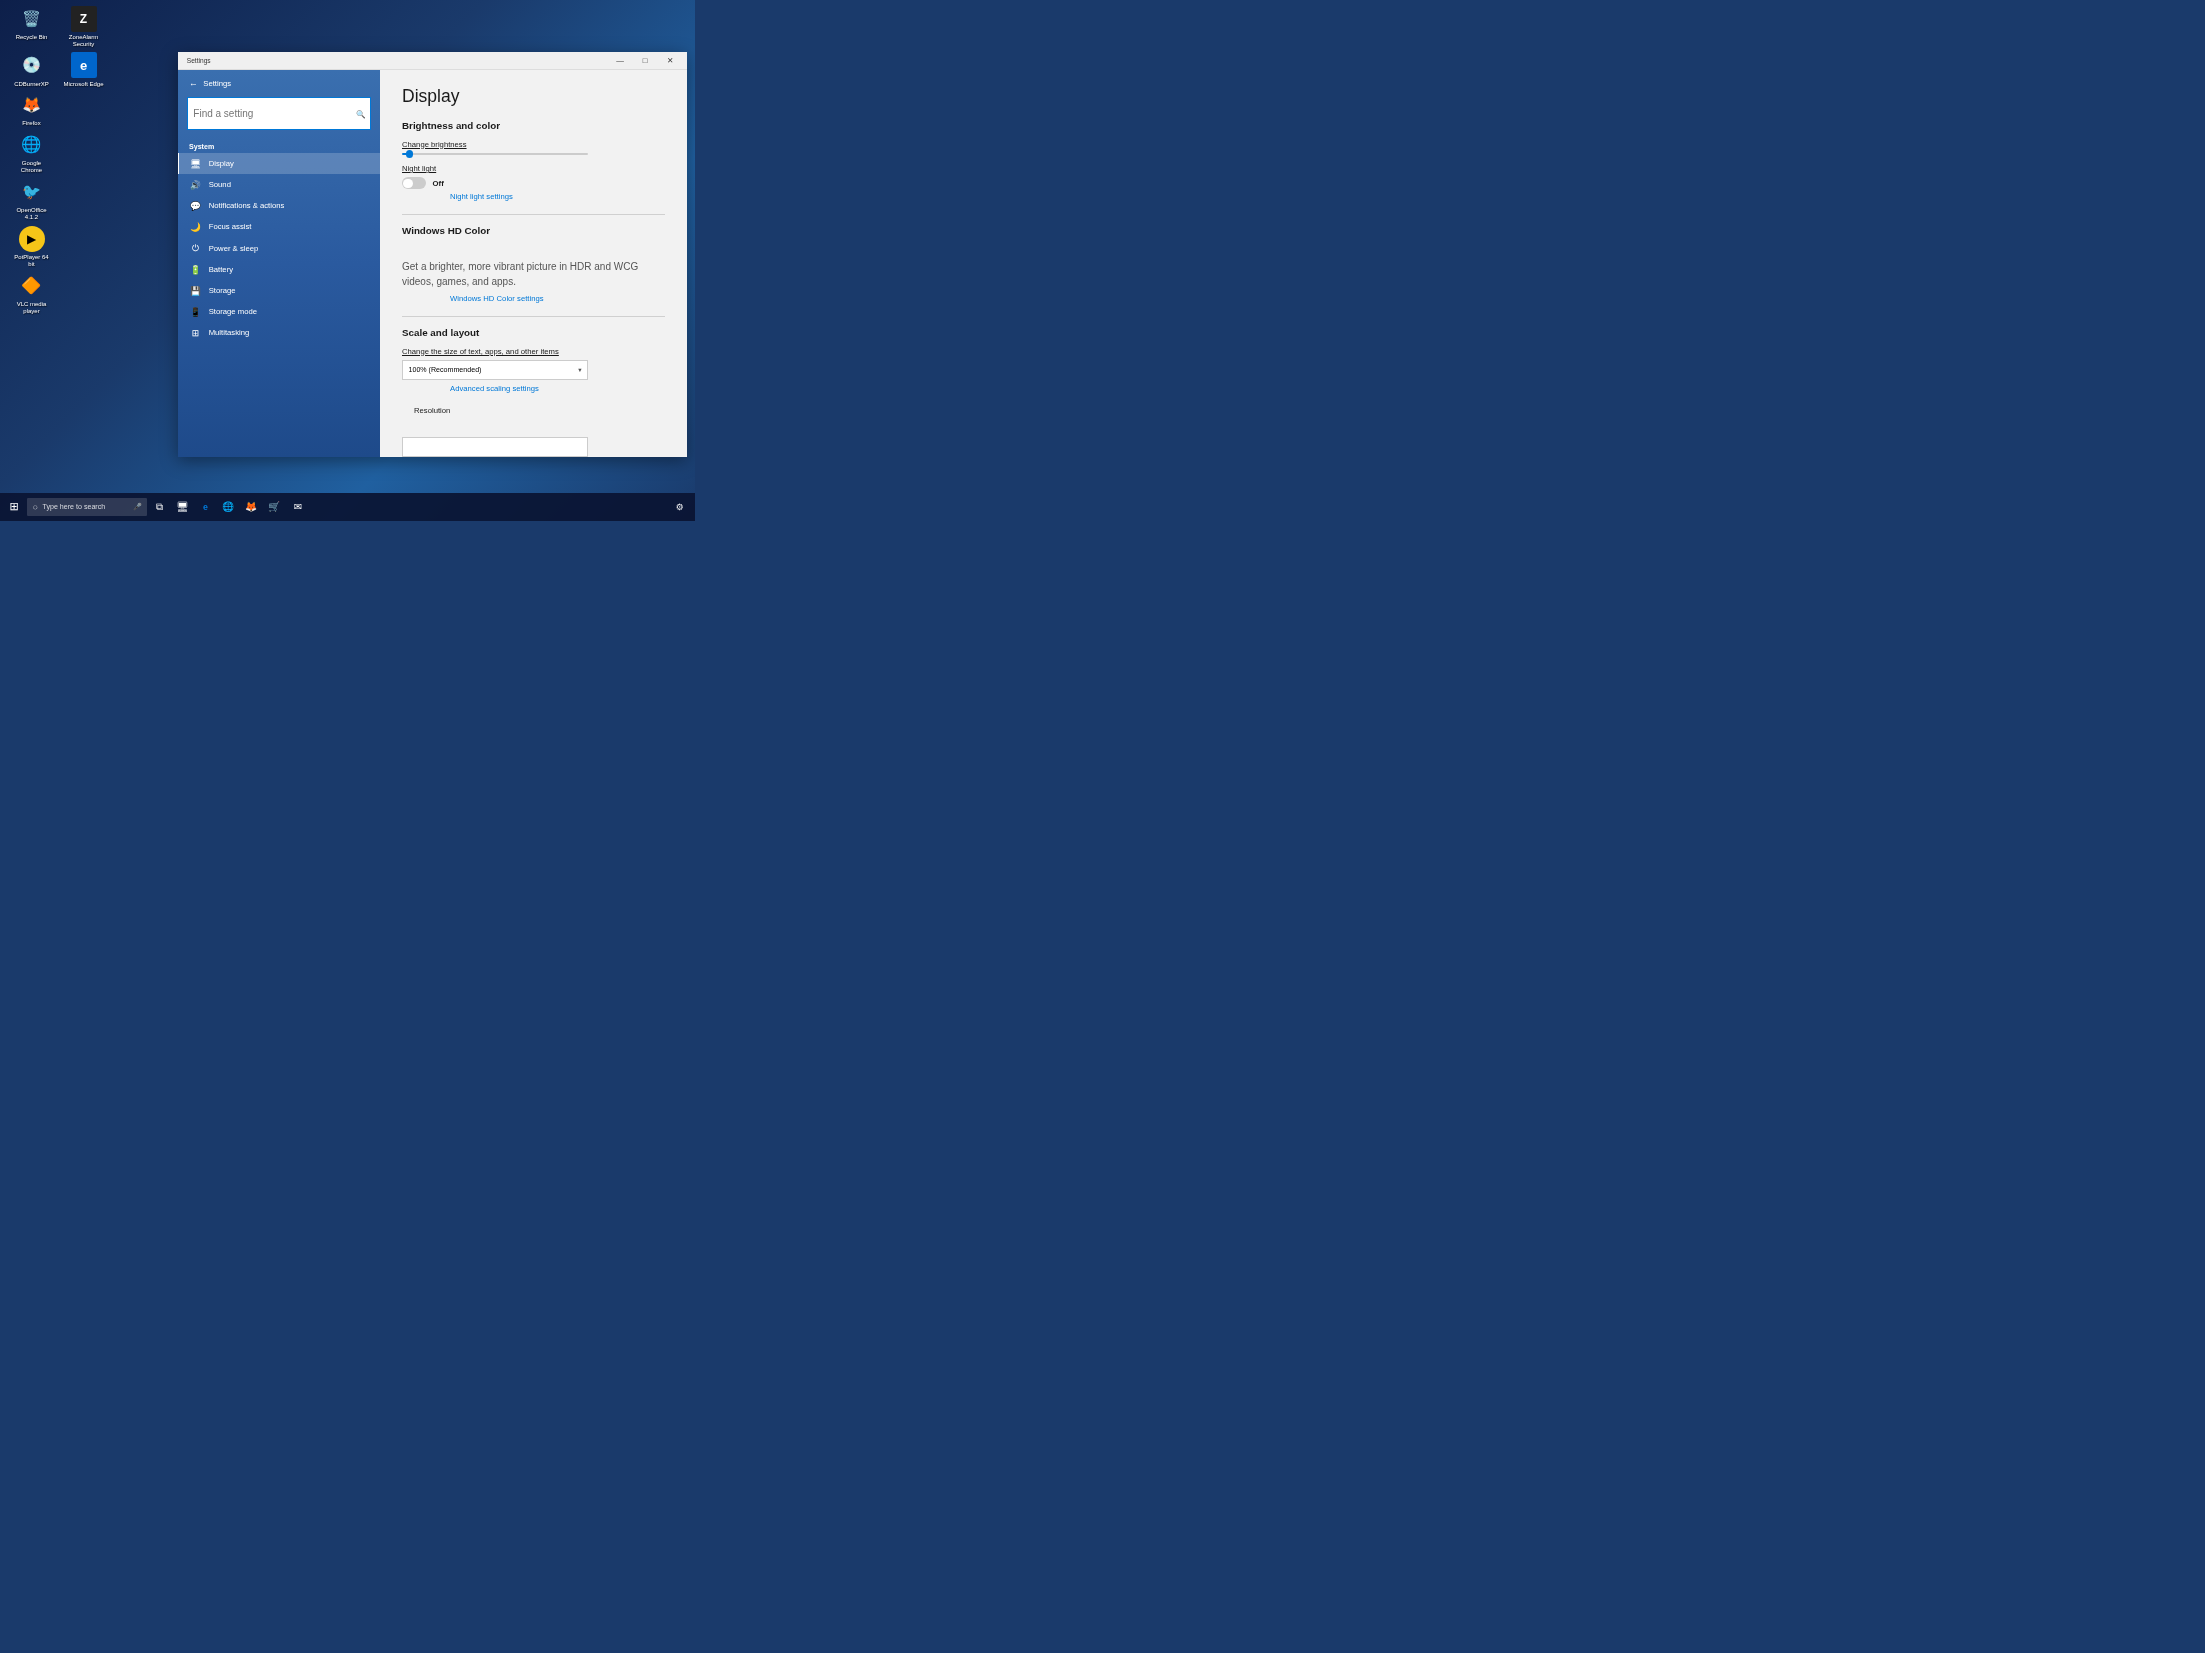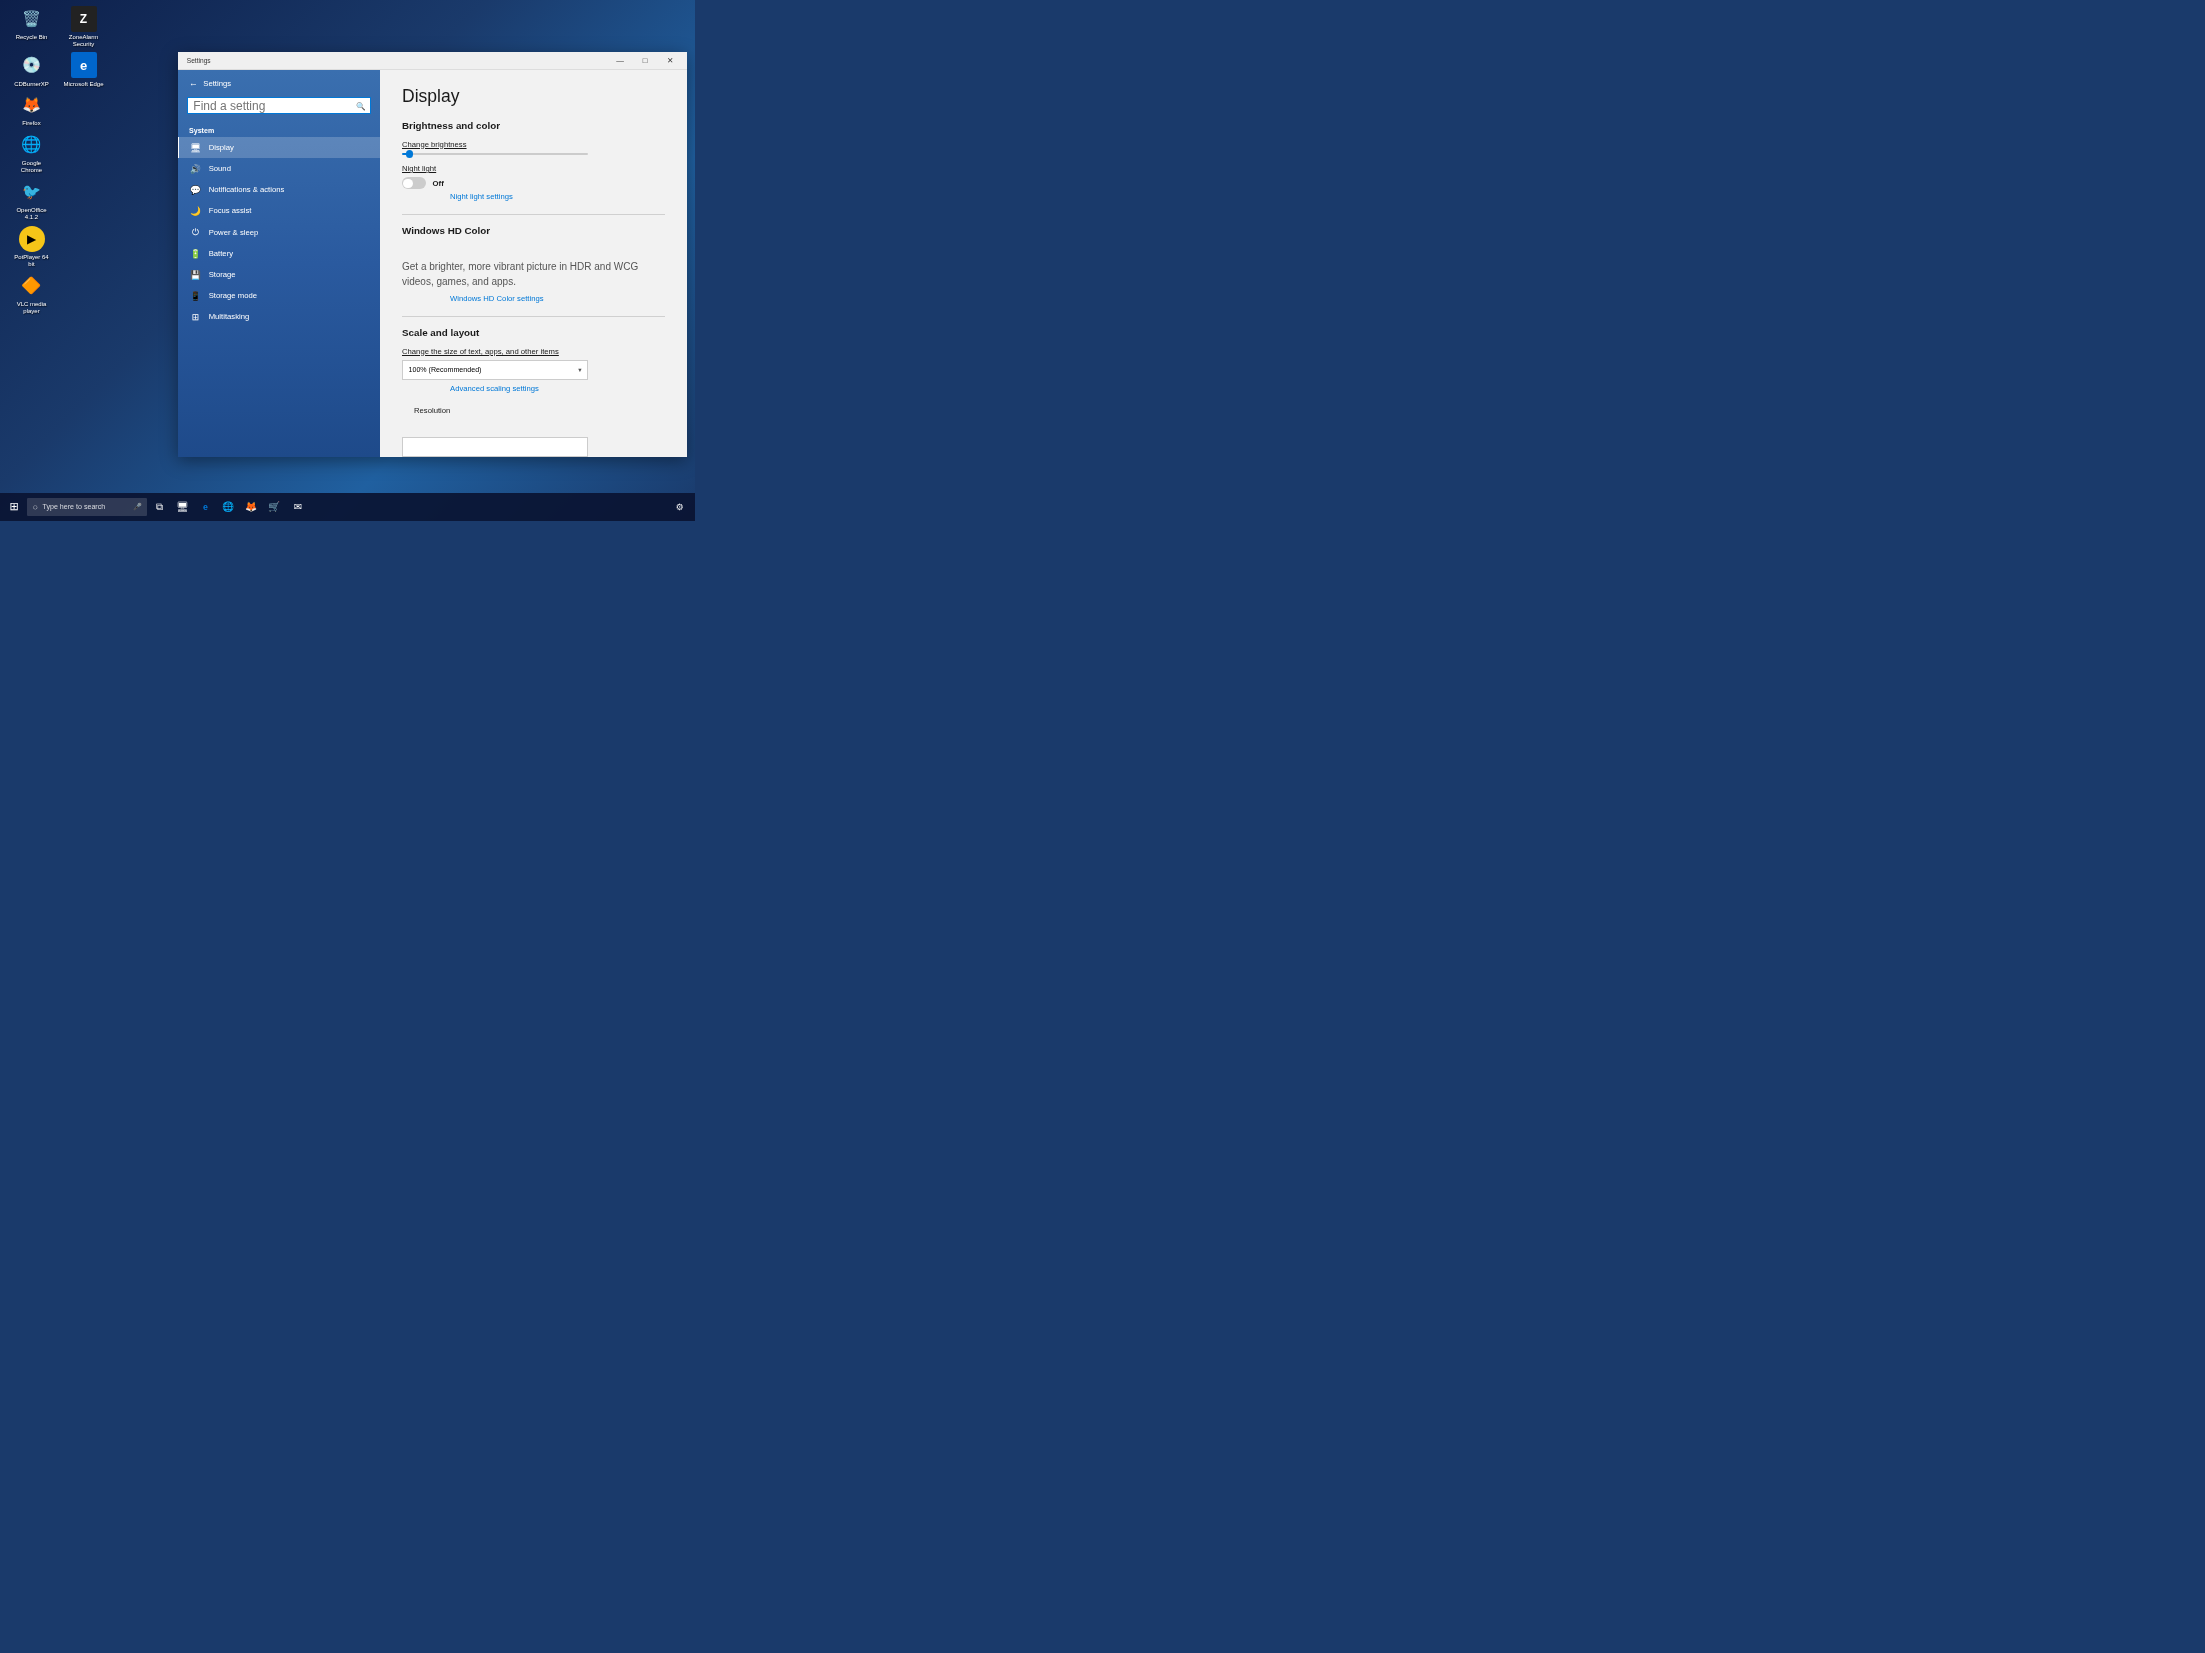--- a/index.html
+++ b/index.html
@@ -135,25 +135,25 @@
       font-size: 7.7px;
       font-weight: 400;
     }
 
     .search-box {
       margin: 4.4px 8.8px 8.8px 8.8px;
       position: relative;
     }
     .search-box input {
       width: 100%;
-      height: 17px;
+      height: 33px;
       border: 0.5px solid #0078d7;
       background: white;
       padding: 0 19.7px 0 5.5px;
-      font-size: 12px;
+      font-size: 10px;
       outline: none;
     }
     .search-icon {
       position: absolute;
       right: 5.5px;
       top: 50%;
       transform: translateY(-50%);
       color: #555;
       font-size: 7.7px;
     }

